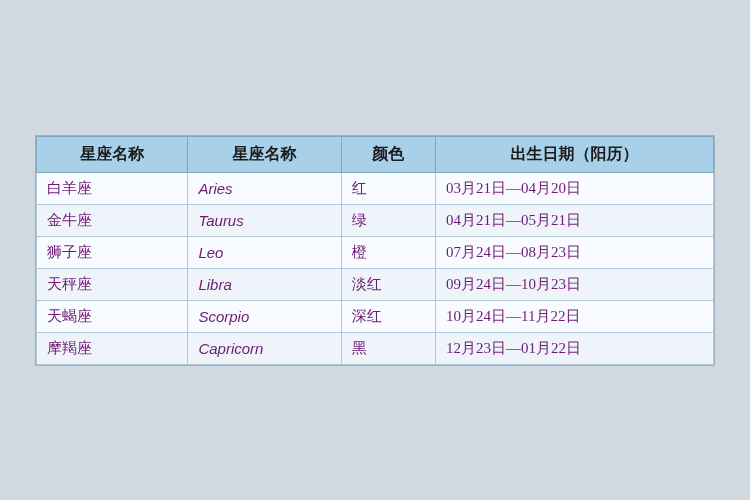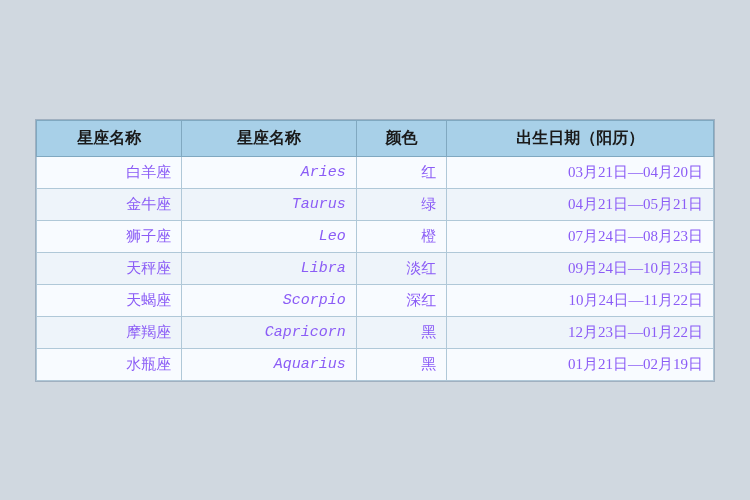--- a/index.html
+++ b/index.html
@@ -47,32 +47,32 @@
       background-color: #f8fbff;
     }
 
     tbody tr:nth-child(even) {
       background-color: #eef4fa;
     }
 
     tbody td {
       border: 1px solid #b0c8d8;
       padding: 6px 10px;
-      text-align: right;
+      text-align: left;
       font-size: 15px;
-      color: #8b5cf6;
+      color: #701a75;
     }
 
     tbody td:first-child {
       font-size: 15px;
     }
 
     tbody td:nth-child(2) {
       font-style: italic;
-      font-family: Liberation Mono, monospace;
+      font-family: Liberation Sans, sans-serif;
     }
   </style>
 </head>
 <body>
 
 <div class="table-container">
   <table>
     <thead>
       <tr>
         <th>星座名称</th>
@@ -111,21 +111,15 @@
           <td>Scorpio</td>
           <td>深红</td>
           <td>10月24日—11月22日</td>
         </tr>
         <tr>
           <td>摩羯座</td>
           <td>Capricorn</td>
           <td>黑</td>
           <td>12月23日—01月22日</td>
         </tr>
-        <tr>
-          <td>水瓶座</td>
-          <td>Aquarius</td>
-          <td>黑</td>
-          <td>01月21日—02月19日</td>
-        </tr>
       </tbody>
   </table>
 </div>
 
 </body></html>

